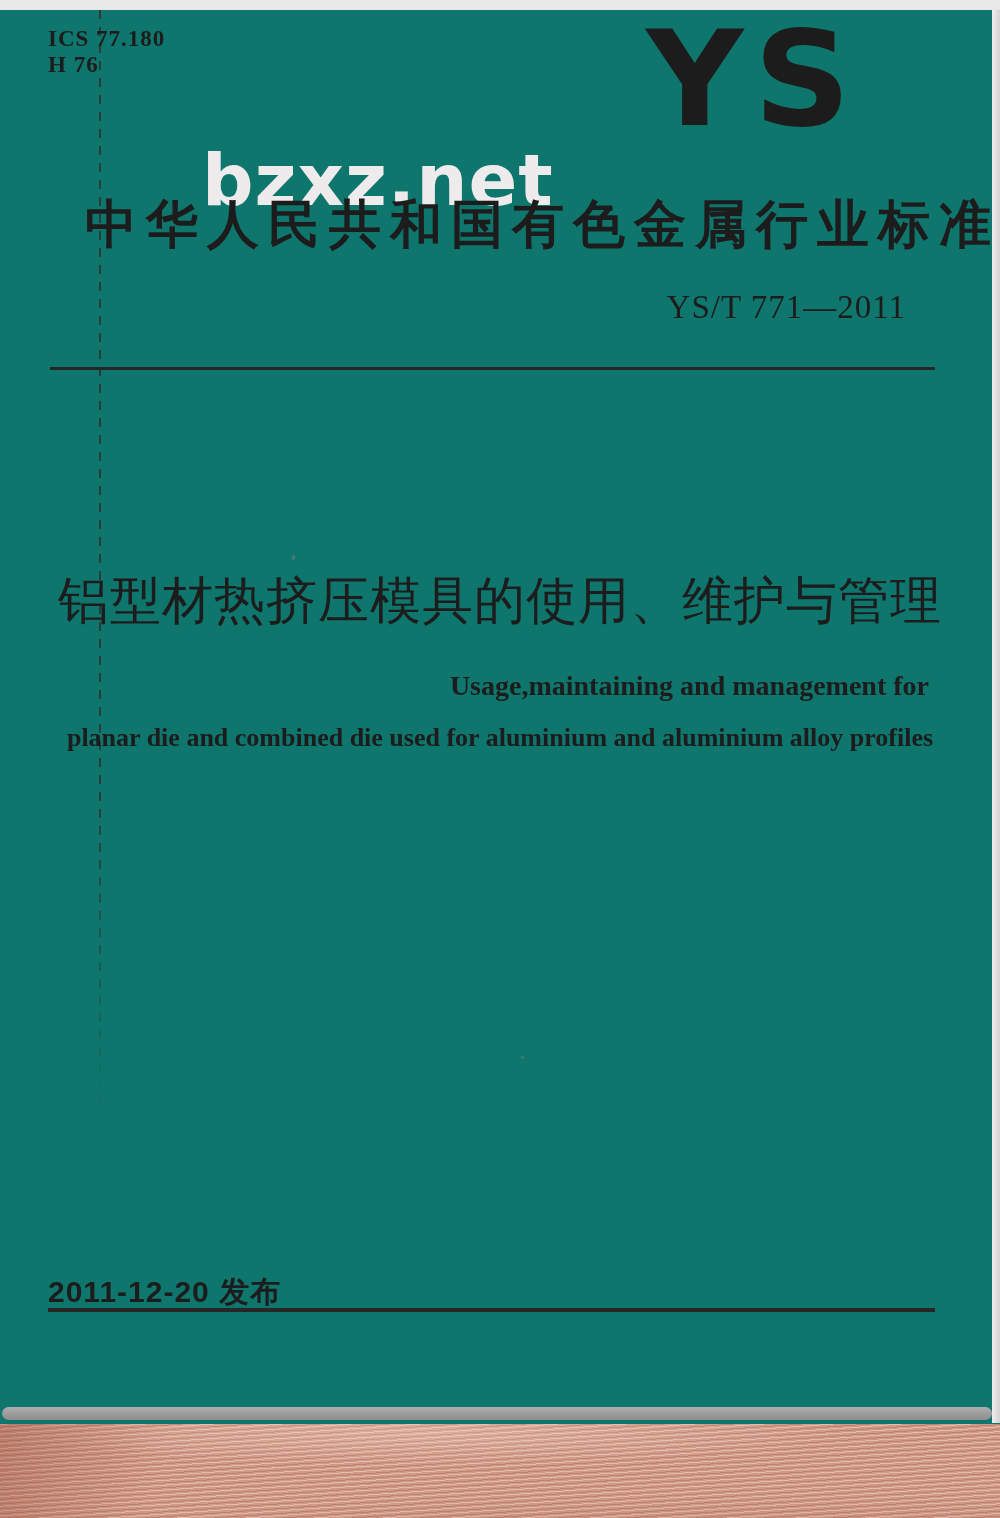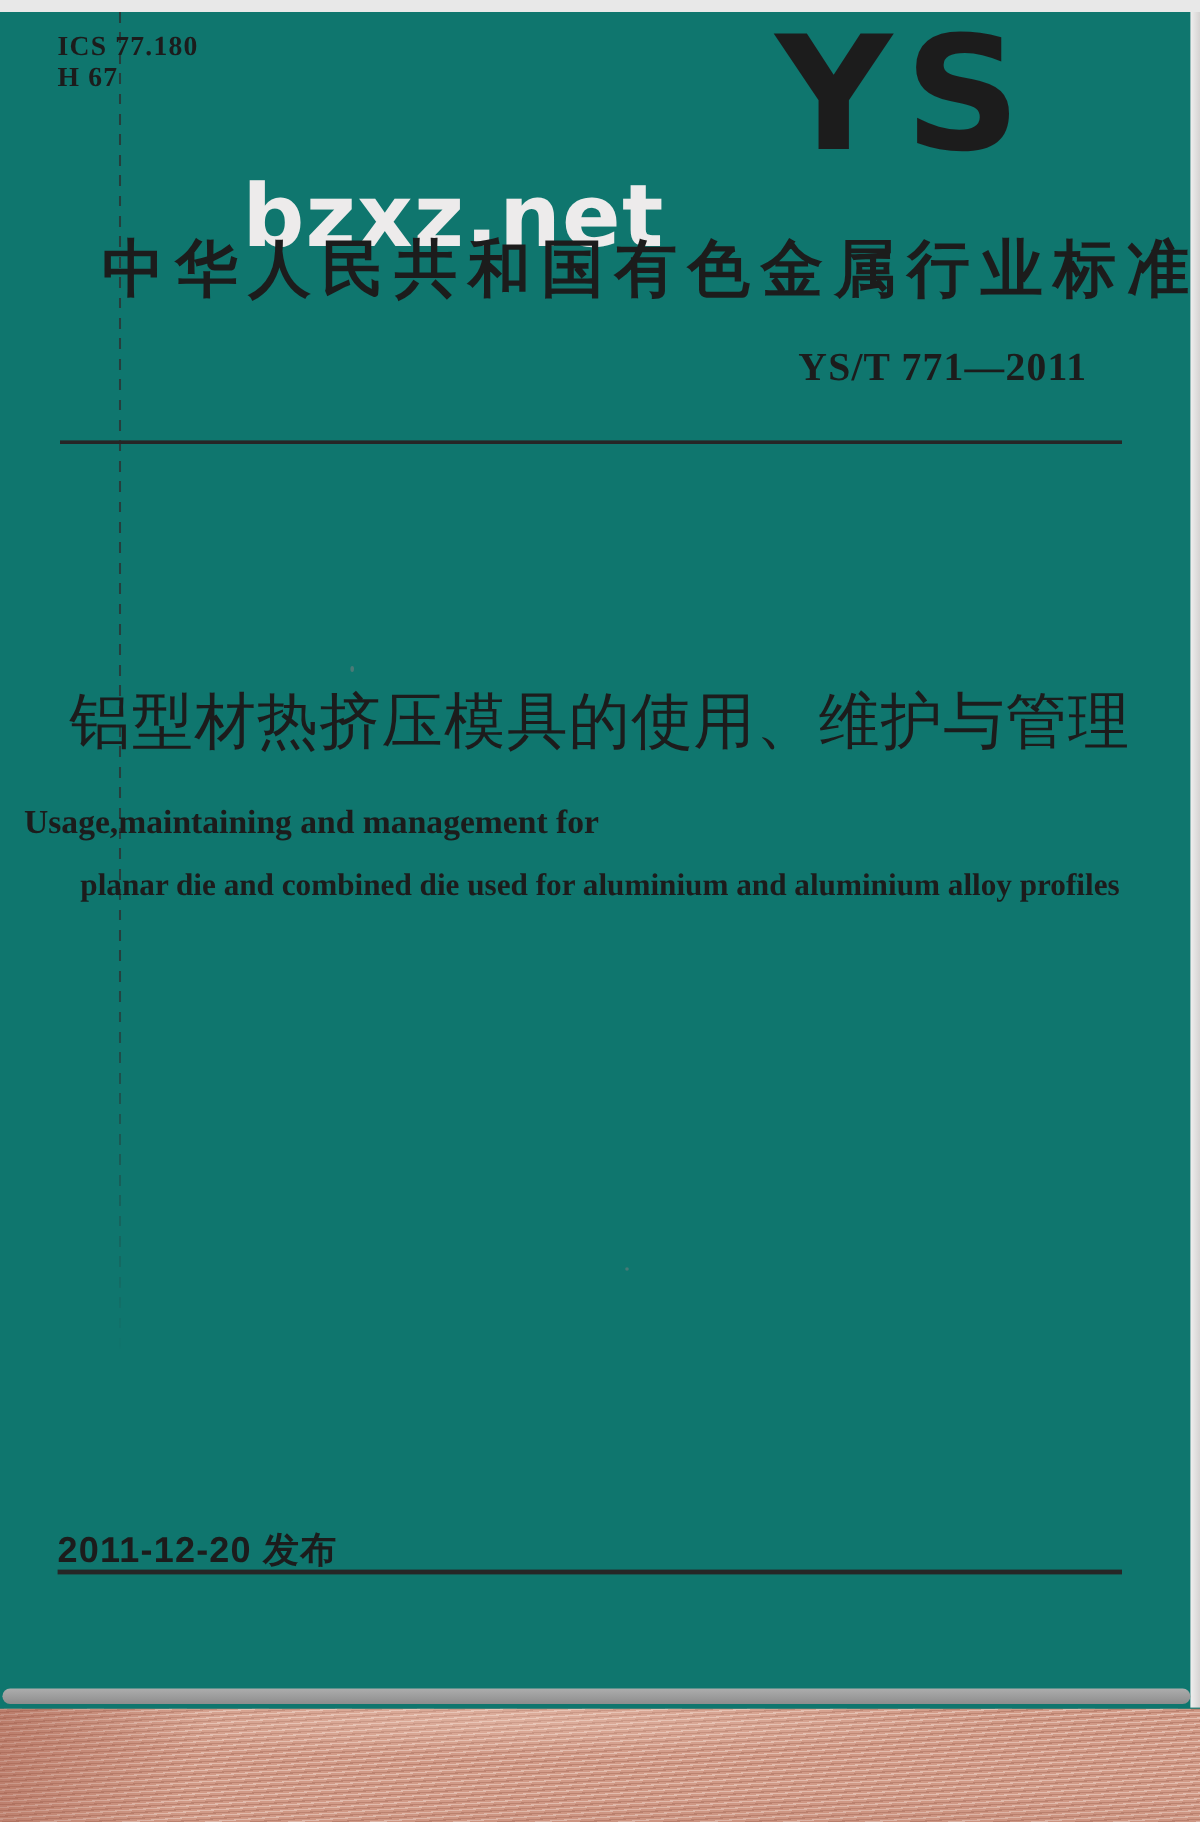--- a/index.html
+++ b/index.html
@@ -34,33 +34,33 @@
     position:absolute; left:202px; top:128px;
     font-family:"DejaVu Sans", sans-serif; font-weight:bold;
     font-size:72px; letter-spacing:1px; color:#edebeb; z-index:0;
   }
   .org-line {
     position:absolute; left:0; top:180px; width:1000px; text-align:right;
     font-weight:bold; font-size:52px; letter-spacing:9px; white-space:nowrap; z-index:1;
   }
   .std-number {
     position:absolute; right:94px; top:279px;
-    font-family:"Liberation Serif", serif; font-weight:bold;
+    font-family:"Liberation Serif", serif; font-weight:normal;
     font-size:33px; letter-spacing:1px;
   }
   .rule-top {
     position:absolute; left:50px; top:357px; width:885px; height:3px; background:#262626;
   }
   .title-zh {
     position:absolute; left:0; top:557px; width:1000px; text-align:center;
     font-weight:normal; font-size:51px; letter-spacing:1px; white-space:nowrap; z-index:1;
   }
   .title-en1 {
-    position:absolute; left:0; top:660px; width:929px; text-align:left;
-    font-family:"Liberation Serif", serif; font-weight:bold; font-size:28px;padding-left:20px;
+    position:absolute; left:0; top:660px; width:929px; text-align:right;
+    font-family:"Liberation Serif", serif; font-weight:bold; font-size:28px;
   }
   .title-en2 {
     position:absolute; left:0; top:713px; width:1000px; text-align:center;
     font-family:"Liberation Serif", serif; font-weight:bold; font-size:26px;
     white-space:nowrap;
   }
   .date-left {
     position:absolute; left:48px; top:1262px;
     font-weight:bold; font-size:30px; letter-spacing:1px;
   }
@@ -100,21 +100,21 @@
 </head>
 <body>
 
 <div class="page">
 
   <div class="edge-right"></div>
   <div class="crease"></div>
 
   <div class="ics-block">
     <div>ICS 77.180</div>
-    <div>H 67</div>
+    <div>H 76</div>
   </div>
 
   <div class="logo">YS</div>
 
   <div class="watermark">bzxz.net</div>
 
   <div class="org-line">中华人民共和国有色金属行业标准</div>
 
   <div class="std-number">YS/T 771—2011</div>
 

